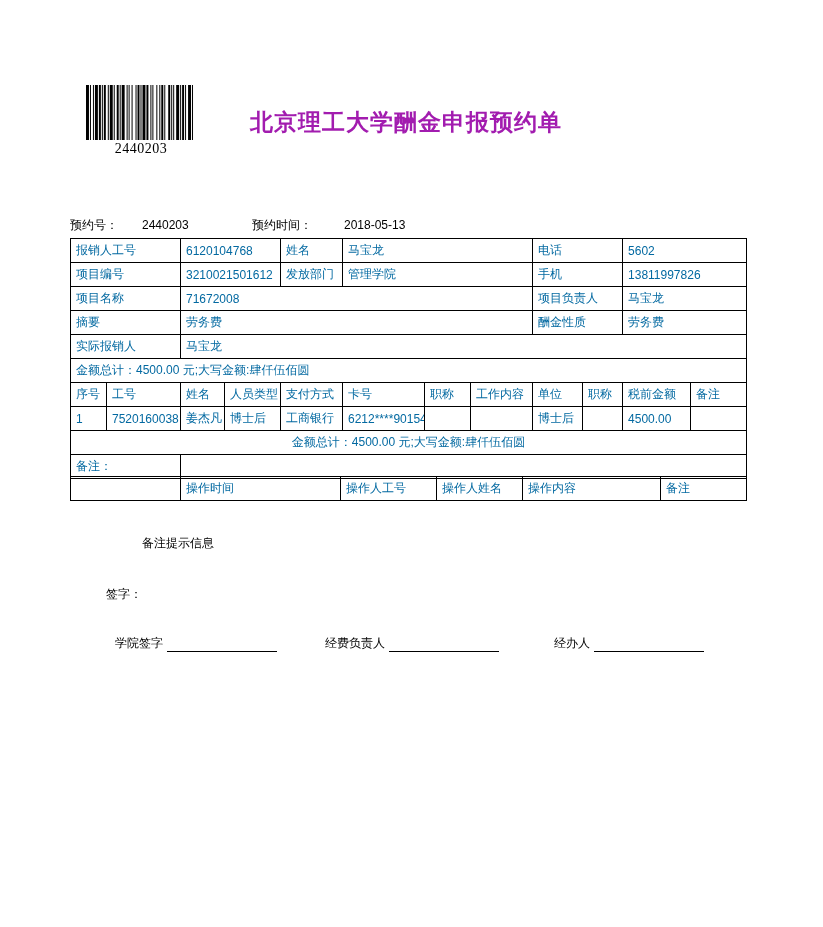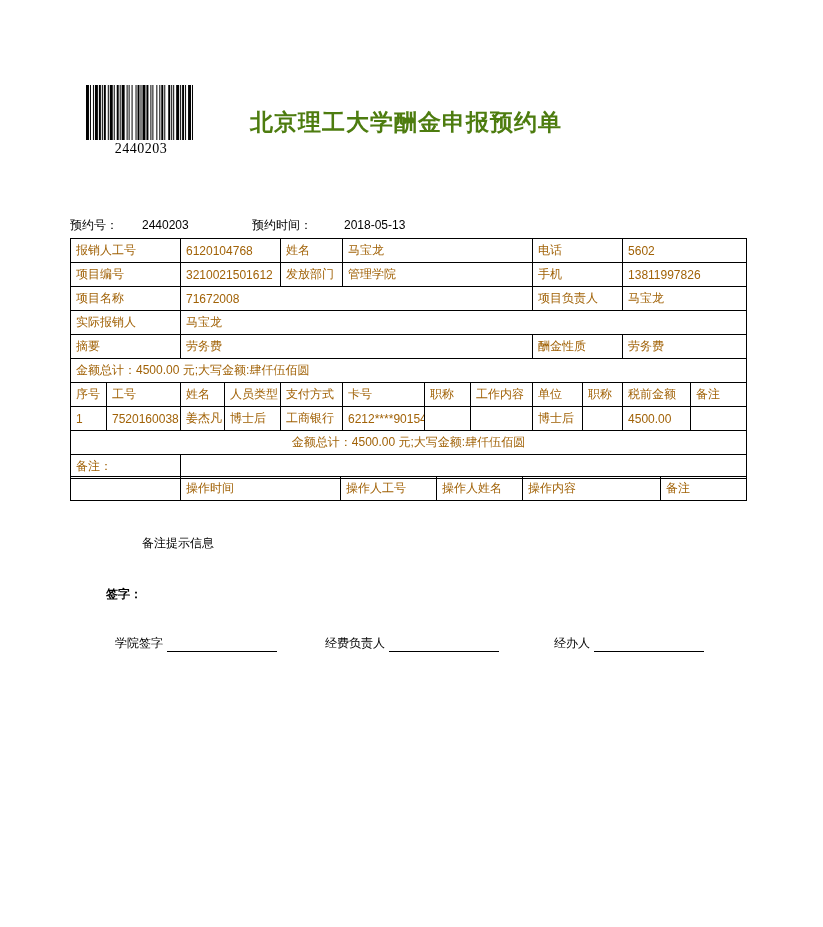--- a/index.html
+++ b/index.html
@@ -54,21 +54,21 @@
     margin-top: 1px;
     color: #000;
     font-family: "Liberation Serif", serif;
   }
   .doc-title {
     position: absolute;
     left: 180px;
     top: 22px;
     font-size: 23px;
     font-weight: bold;
-    color: #4d7c0f;
+    color: #a21caf;
     font-family: Liberation Mono, monospace;
     letter-spacing: 1px;
   }
 
   
   .metaline {
     position: absolute;
     left: 70px;
     top: 202px;
     width: 690px;
@@ -80,21 +80,21 @@
   .m-label1 { width: 72px; }
   .m-val1 { width: 110px; }
   .m-label2 { width: 92px; }
   .m-val2 { width: 120px; }
 
   
   table.grid {
     position: absolute;
     border-collapse: collapse;
     font-size: 12px;
-    color: #a16207;
+    color: #0369a1;
     table-layout: fixed;
   }
   table.grid td {
     border: 1px solid #000;
     padding: 3px 5px;
     vertical-align: middle;
     height: 15px;
     overflow: hidden;
     white-space: nowrap;
   }
@@ -122,21 +122,20 @@
     color: #000;
   }
 
   
   .sig-title {
     position: absolute;
     left: 106px;
     top: 586px;
     font-size: 12px;
     color: #000;
-    font-weight: bold;
   }
   .sig-row {
     position: absolute;
     left: 106px;
     top: 615px;
     width: 640px;
     font-size: 12px;
     color: #000;
   }
   .sig-item {
@@ -247,29 +246,29 @@
         </tr>
 
         <tr>
           <td colspan="2">项目名称</td>
           <td colspan="6">71672008</td>
           <td colspan="2">项目负责人</td>
           <td colspan="2">马宝龙</td>
         </tr>
 
         <tr>
-          <td colspan="2">实际报销人</td>
-          <td colspan="10">马宝龙</td>
-        </tr>
-
-        <tr>
           <td colspan="2">摘要</td>
           <td colspan="6">劳务费</td>
           <td colspan="2">酬金性质</td>
           <td colspan="2">劳务费</td>
+        </tr>
+
+        <tr>
+          <td colspan="2">实际报销人</td>
+          <td colspan="10">马宝龙</td>
         </tr>
 
         <tr>
           <td colspan="12"><span>金额总计：</span><span>4500.00  元;大写金额:肆仟伍佰圆</span></td>
         </tr>
 
         <tr>
           <td>序号</td>
           <td>工号</td>
           <td>姓名</td>

